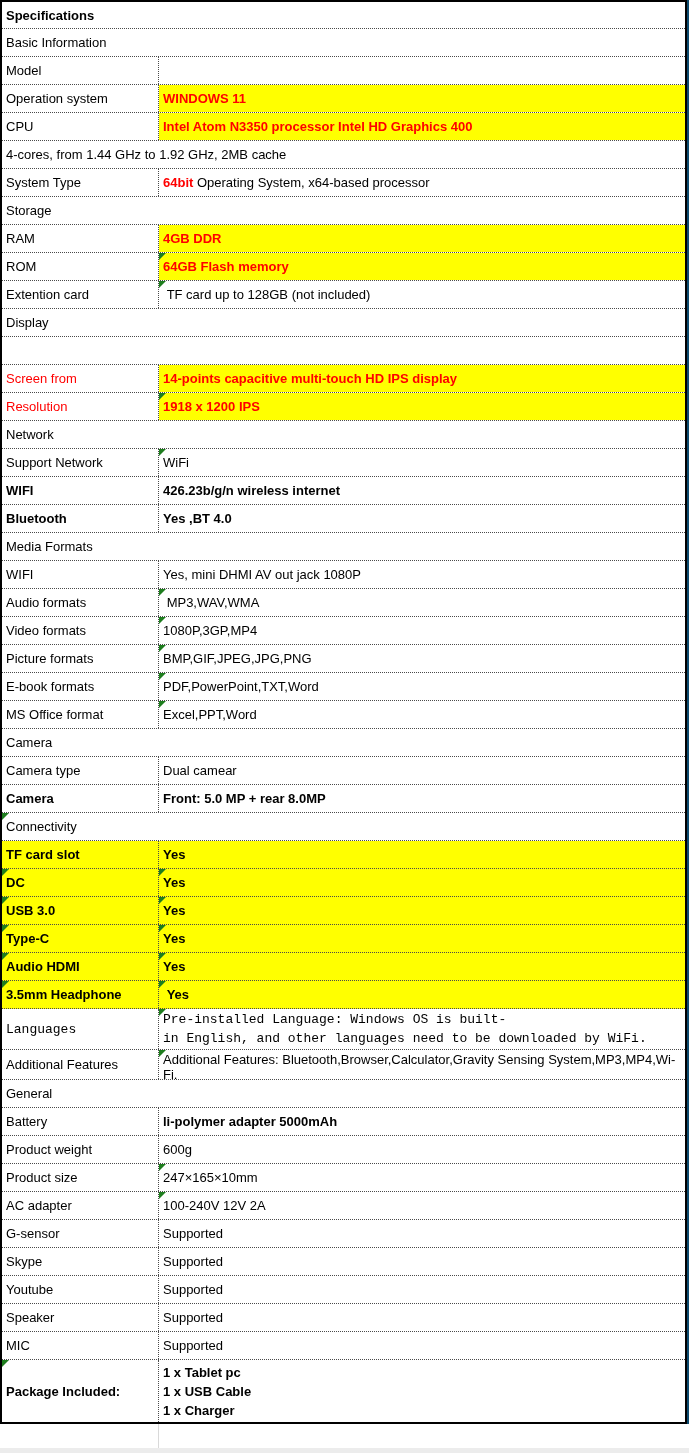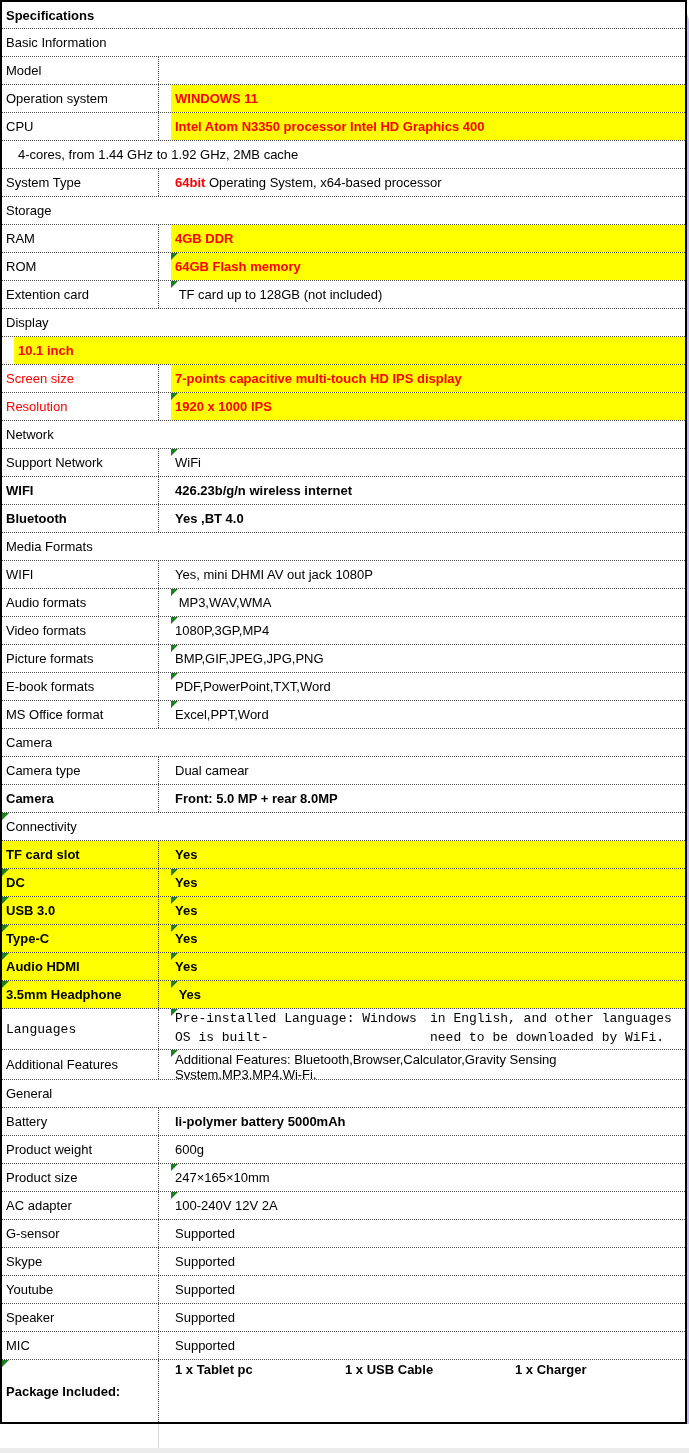--- a/index.html
+++ b/index.html
@@ -1,29 +1,29 @@
 <!DOCTYPE html>
 <html><head>
 <meta charset="utf-8">
 <style>
   html,body{margin:0;padding:0;background:#ffffff;}
   body{width:689px;font-family:"Liberation Sans","DejaVu Sans",sans-serif;font-size:13px;color:#000;}
-  .sheet{width:689px;position:relative;background:#c4b5fd;border-radius:23px;}
+  .sheet{width:689px;position:relative;background:#0c4a6e;}
   .spec-table{width:687px;box-sizing:border-box;border:2px solid #000;background:#fff;}
   .row{display:flex;height:28px;box-sizing:border-box;border-bottom:1px dotted #4a4a4a;background:#fff;}
   .row.last{border-bottom:none;}
   .row.yellow-row{background:#ffff00;}
   .cell{position:relative;box-sizing:border-box;display:flex;align-items:center;overflow:hidden;}
   .lab{width:157px;flex:0 0 157px;border-right:1px dotted #4a4a4a;padding-left:4px;}
   .row.section .lab{width:100%;flex:1 1 auto;border-right:none;}
-  .val{flex:1 1 auto;padding-left:4px;white-space:pre-wrap;margin-left:12px;}
+  .val{flex:1 1 auto;padding-left:4px;white-space:pre-wrap;}
   .val.yellow{background:#ffff00;}
   .red{color:#ff0000;}
   .b{font-weight:bold;}
-  .row.multi .val{flex-direction:row;justify-content:center;align-items:flex-start;line-height:19px;}
+  .row.multi .val{flex-direction:column;justify-content:center;align-items:flex-start;line-height:19px;}
   .row.multi .val div{width:100%;}
   .row.clipline .val{display:block;line-height:15px;padding-top:2px;overflow:hidden;}
   .tri{position:absolute;top:0;left:0;width:0;height:0;
        border-top:7px solid #1e7d1e;border-right:7px solid transparent;}
   .below-row{height:24px;position:relative;background:#fff;}
   .below-divider{position:absolute;left:158px;top:0;bottom:0;width:1px;background:#d9d9d9;}
   .bottom-strip{height:5px;background:#ececec;}
 </style>
 </head>
 <body>
@@ -89,33 +89,32 @@
           <span class="">Extention card</span>
         </div>
         <div class="cell val"><span class="tri"></span><span> TF card up to 128GB (not included)</span></div>
       </div>
       <div class="row section">
         <div class="cell lab">
           <span class="">Display</span>
         </div>
       </div>
       <div class="row">
-        <div class="cell val yellow b red"><span>10.1 inch</span></div>
-      </div>
-      <div class="row">
-        <div class="cell lab">
-          <span class="red">Screen size</span>
-        </div>
-        <div class="cell val yellow b red"><span>7-points capacitive multi-touch HD IPS display</span></div>
+      </div>
+      <div class="row">
+        <div class="cell lab">
+          <span class="red">Screen from</span>
+        </div>
+        <div class="cell val yellow b red"><span>14-points capacitive multi-touch HD IPS display</span></div>
       </div>
       <div class="row">
         <div class="cell lab">
           <span class="red">Resolution</span>
         </div>
-        <div class="cell val yellow b red"><span class="tri"></span><span>1920 x 1000 IPS</span></div>
+        <div class="cell val yellow b red"><span class="tri"></span><span>1918 x 1200 IPS</span></div>
       </div>
       <div class="row section">
         <div class="cell lab">
           <span class="">Network</span>
         </div>
       </div>
       <div class="row">
         <div class="cell lab">
           <span class="">Support Network</span>
         </div>
@@ -252,21 +251,21 @@
       </div>
       <div class="row section">
         <div class="cell lab">
           <span class="">General</span>
         </div>
       </div>
       <div class="row">
         <div class="cell lab">
           <span class="">Battery</span>
         </div>
-        <div class="cell val b"><span>li-polymer battery 5000mAh</span></div>
+        <div class="cell val b"><span>li-polymer adapter 5000mAh</span></div>
       </div>
       <div class="row">
         <div class="cell lab">
           <span class="">Product weight</span>
         </div>
         <div class="cell val"><span>600g</span></div>
       </div>
       <div class="row">
         <div class="cell lab">
           <span class="">Product size</span>

